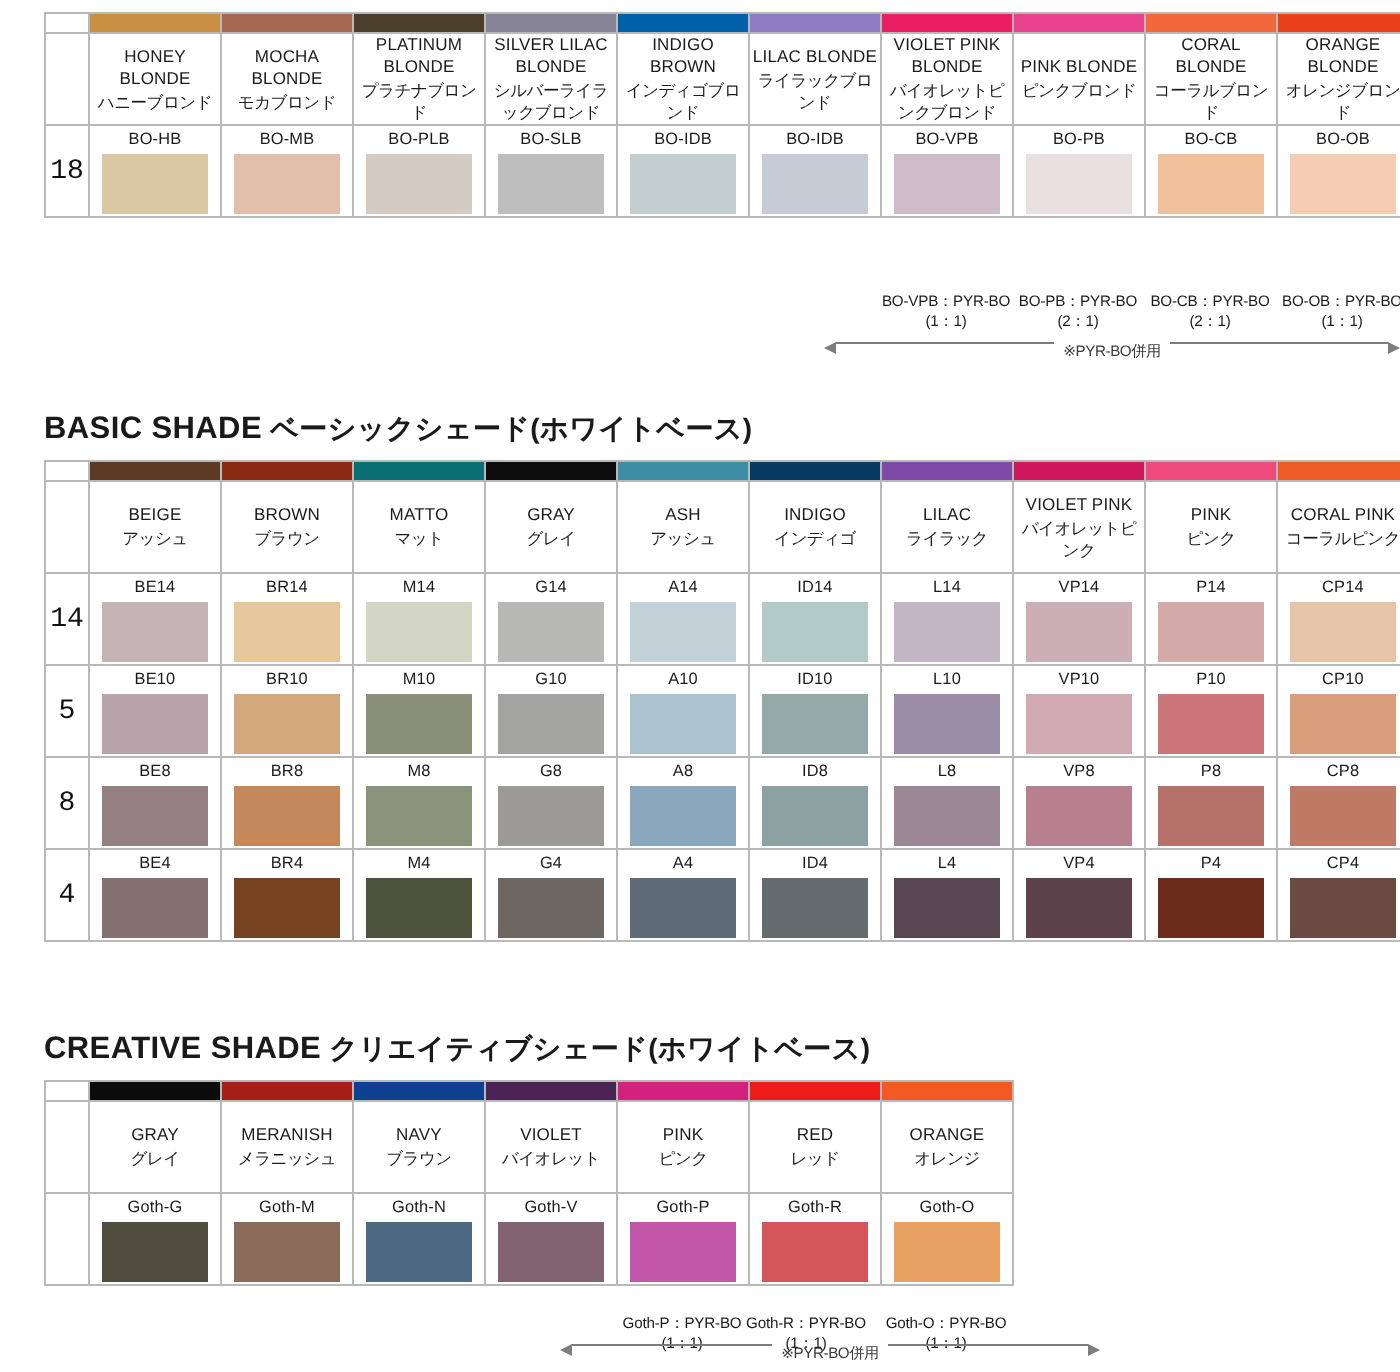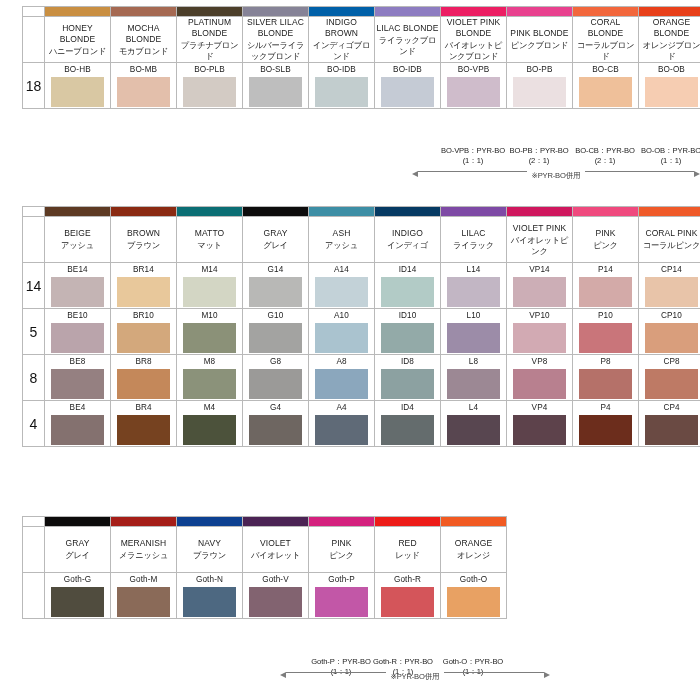--- a/index.html
+++ b/index.html
@@ -43,20 +43,21 @@
 
   td.lvlcell {
     font-size: 14px;
     color: #111;
     border-left: none;
     border-top: none;
     border-bottom: 1px solid #b9b9b9;
     border-right: 1px solid #b9b9b9;
     background: #fff;
     text-align: center;
+    font-family: Liberation Mono, monospace;
   }
   td.corner {
     border: none;
     background: #fff;
   }
 
   
   td.bar {
     height: 10px;
     border: none;
@@ -245,20 +246,21 @@
               </td>
               <td class="sw">
                 <div class="code">BO-OB</div>
                 <div class="chip" style="background: rgb(246, 205, 178);"></div>
               </td>
             </tr>
           </tbody>
         </table>
       </div>
       <div class="section" style="top: 206px;">
+        <div class="sec-title"><span>BASIC SHADE</span><span class="jp"> ベーシックシェード(ホワイトベース)</span></div>
         <table class="chart" style="width: 682px;">
           <colgroup>
             <col class="lvl">
             <col style="width: 66px;">
             <col style="width: 66px;">
             <col style="width: 66px;">
             <col style="width: 66px;">
             <col style="width: 66px;">
             <col style="width: 66px;">
             <col style="width: 66px;">
@@ -492,20 +494,21 @@
               </td>
               <td class="sw">
                 <div class="code">CP4</div>
                 <div class="chip" style="background: rgb(106, 74, 67);"></div>
               </td>
             </tr>
           </tbody>
         </table>
       </div>
       <div class="section" style="top: 516px;">
+        <div class="sec-title"><span>CREATIVE SHADE</span><span class="jp"> クリエイティブシェード(ホワイトベース)</span></div>
         <table class="chart" style="width: 484px;">
           <colgroup>
             <col class="lvl">
             <col style="width: 66px;">
             <col style="width: 66px;">
             <col style="width: 66px;">
             <col style="width: 66px;">
             <col style="width: 66px;">
             <col style="width: 66px;">
             <col style="width: 66px;">

